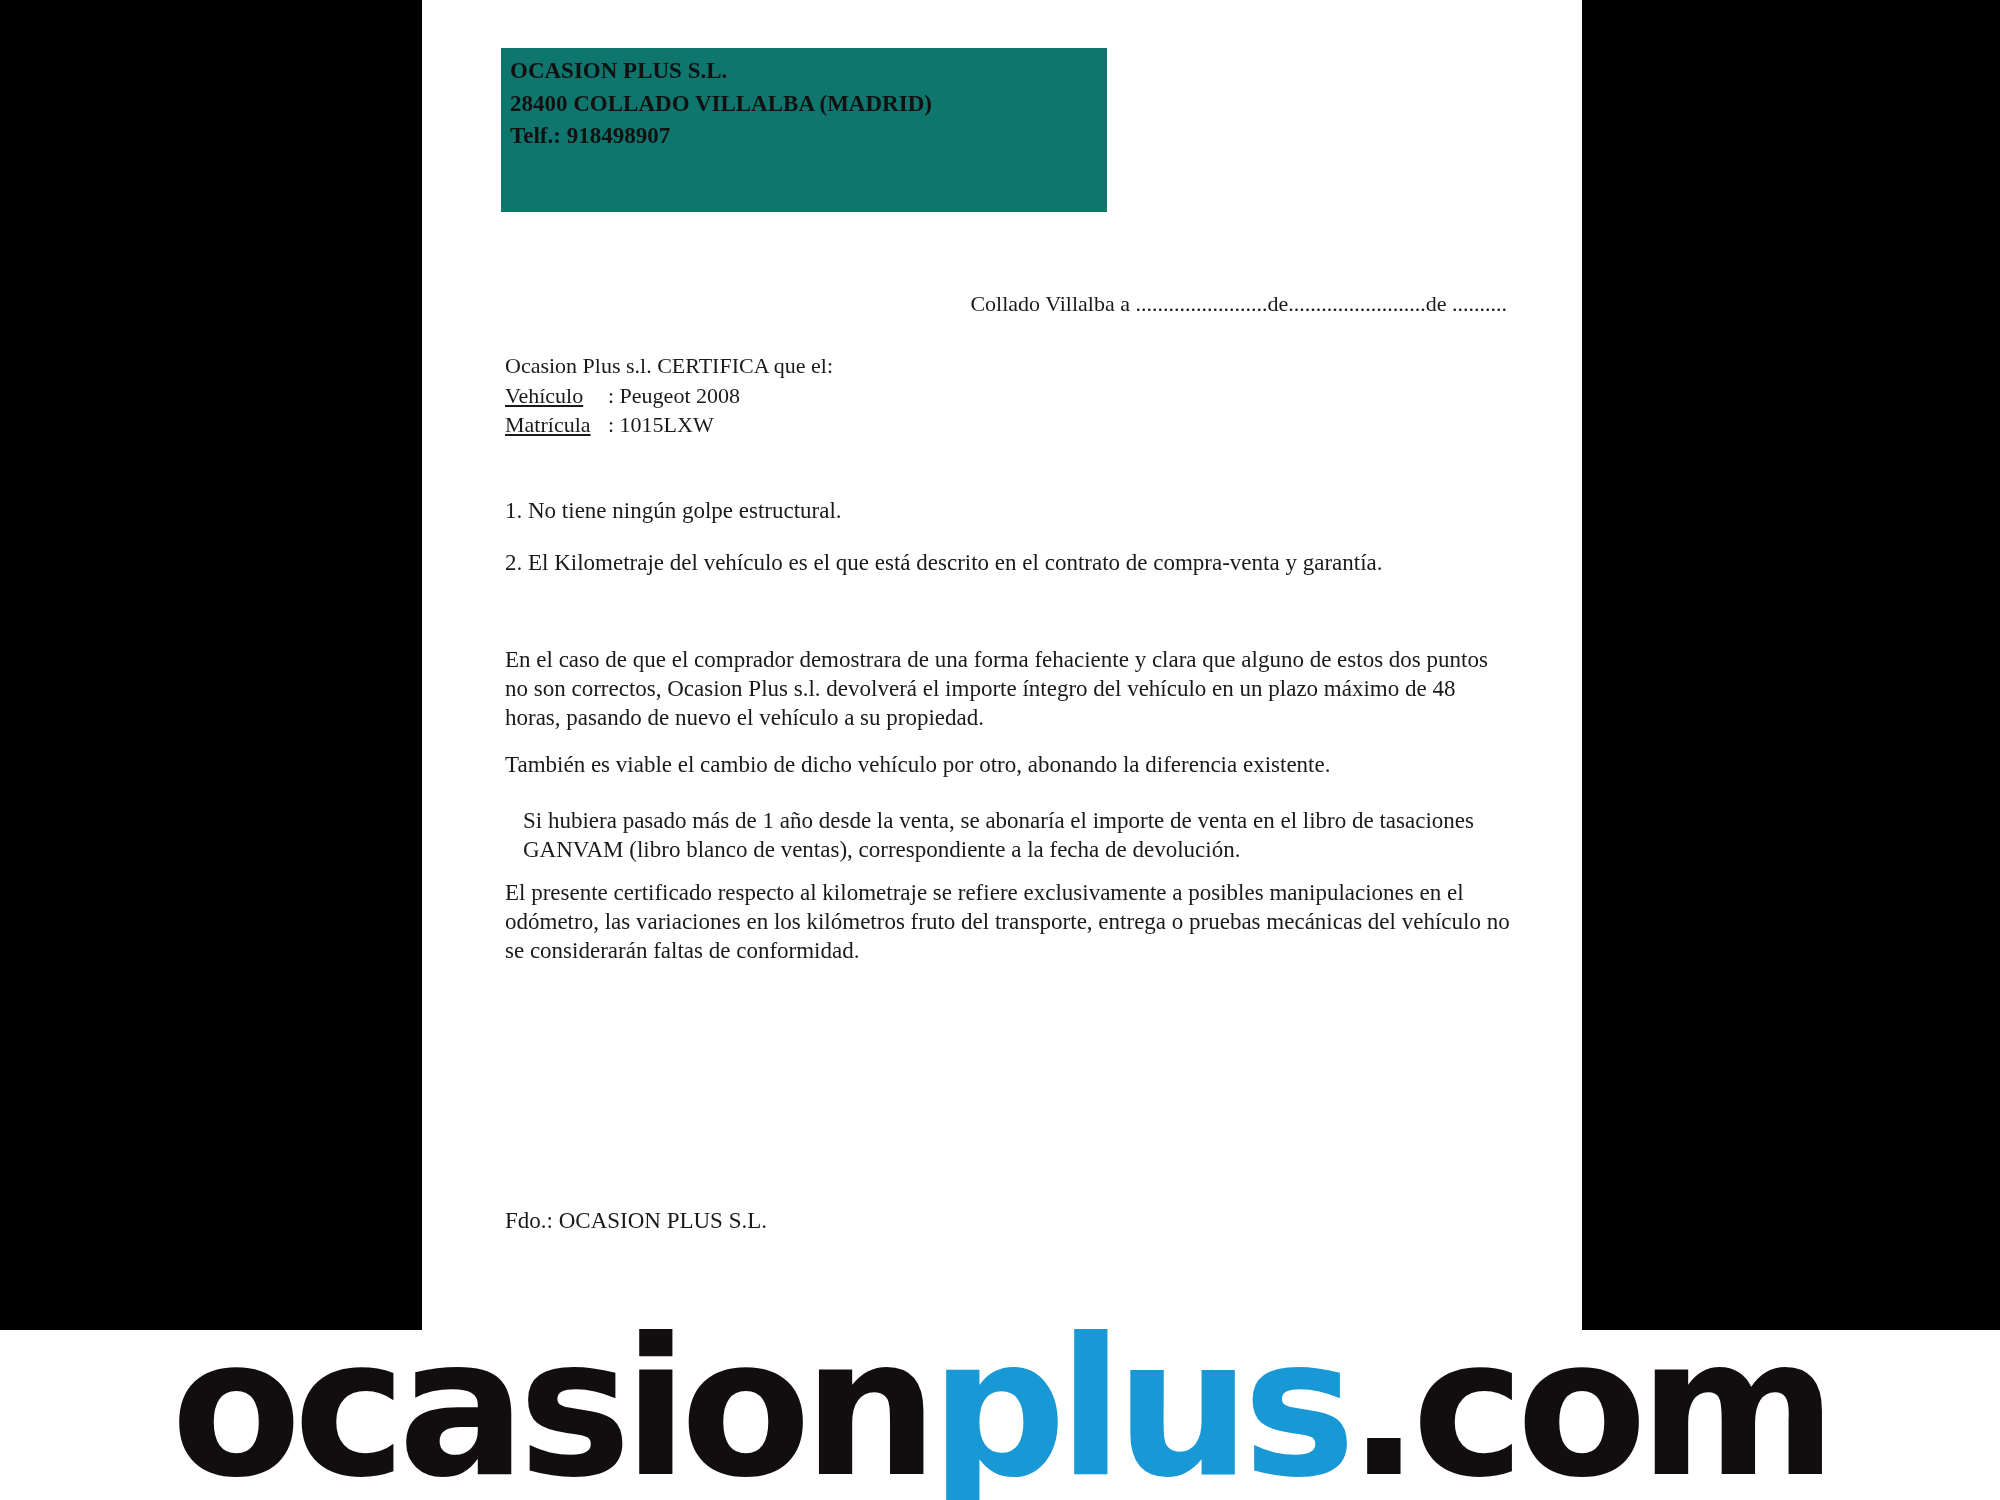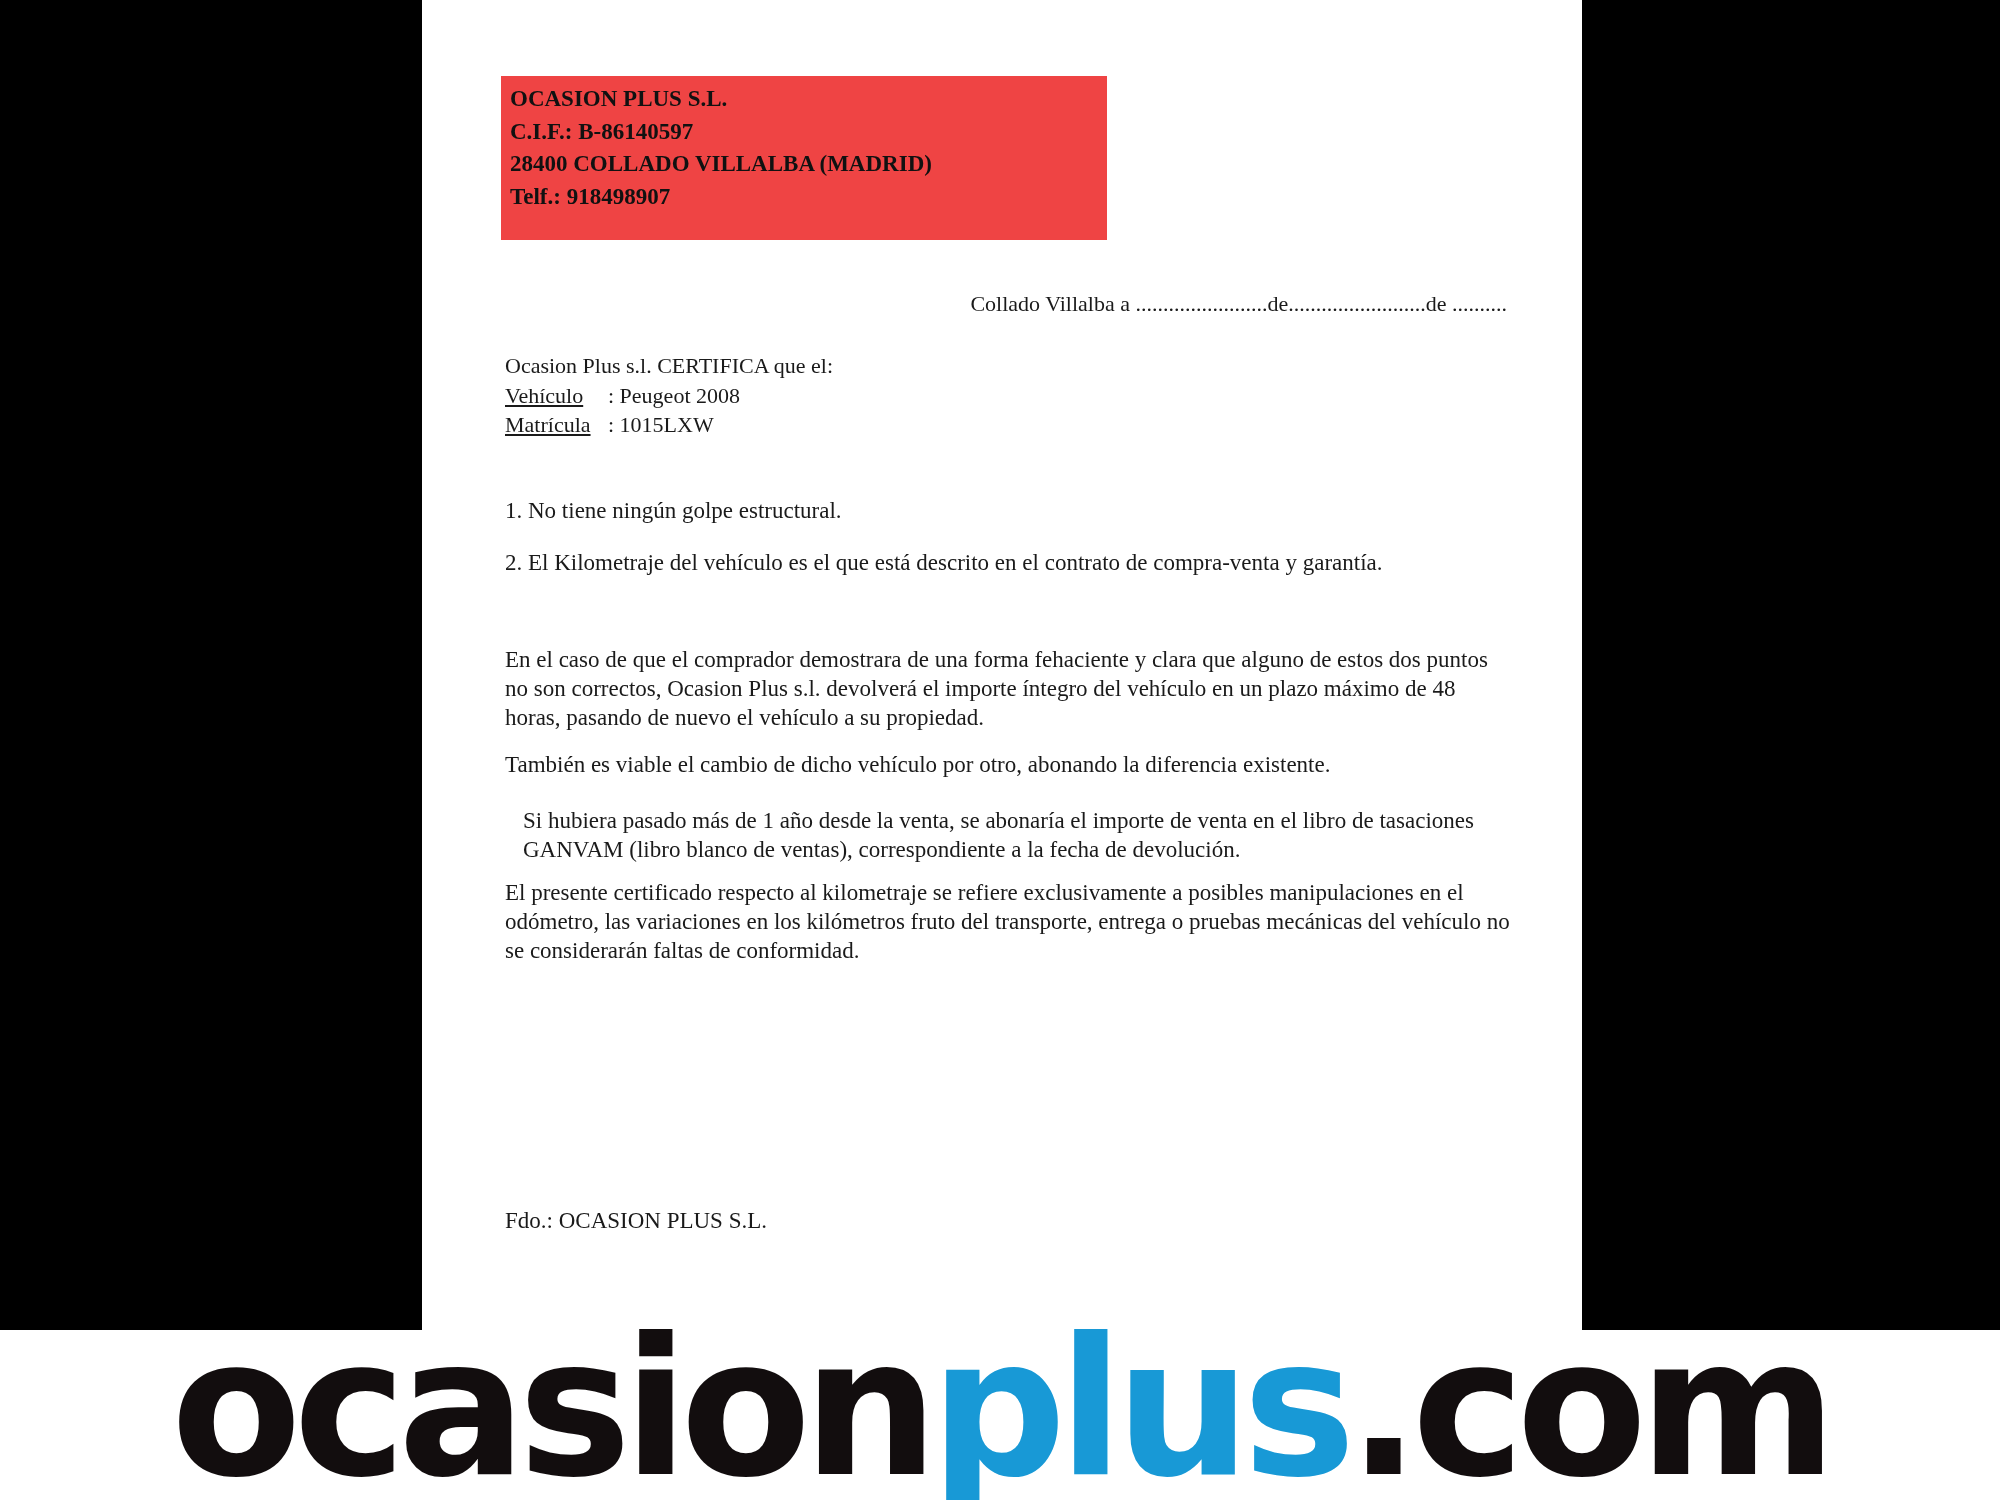--- a/index.html
+++ b/index.html
@@ -13,23 +13,23 @@
   }
   .side-bar {
     position: absolute; top: 0; height: 1330px;
     background: #000000;
   }
   .side-bar.left  { left: 0;      width: 422px; }
   .side-bar.right { left: 1582px; width: 418px; }
 
   .letterhead {
     position: absolute;
-    left: 501px; top: 76px;
+    left: 501px; top: 48px;
     width: 606px; height: 164px;
-    background: #ef4444;
+    background: #0f766e;
     box-sizing: border-box;
     padding: 7px 16px 0 9px;
     font-weight: bold;
     font-size: 23px;
     line-height: 32.5px;
     color: #111111;
   }
 
   .date-line {
     position: absolute;
@@ -85,21 +85,20 @@
   .logo .blue { color: #1899d6; }
 </style>
 </head>
 <body>
 
 <div class="side-bar left"></div>
 <div class="side-bar right"></div>
 
 <div class="letterhead">
   <div>OCASION PLUS S.L.</div>
-  <div>C.I.F.: B-86140597</div>
   <div>28400 COLLADO VILLALBA (MADRID)</div>
   <div>Telf.: 918498907</div>
 </div>
 
 <div class="date-line">Collado Villalba a ........................de.........................de ..........</div>
 
 <div class="cert-block">
   <div>Ocasion Plus s.l. CERTIFICA que el:</div>
   <div class="cert-row">
     <span class="cert-label">Vehículo</span><span>: Peugeot 2008</span>

